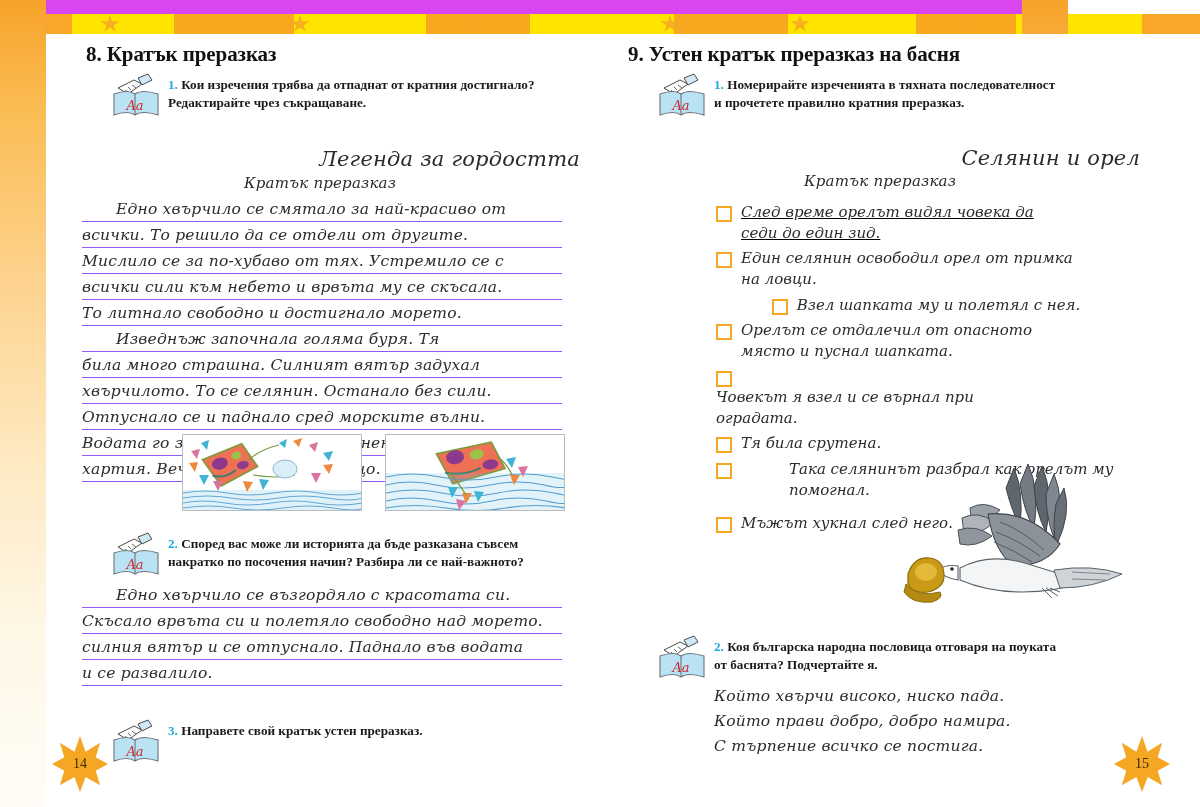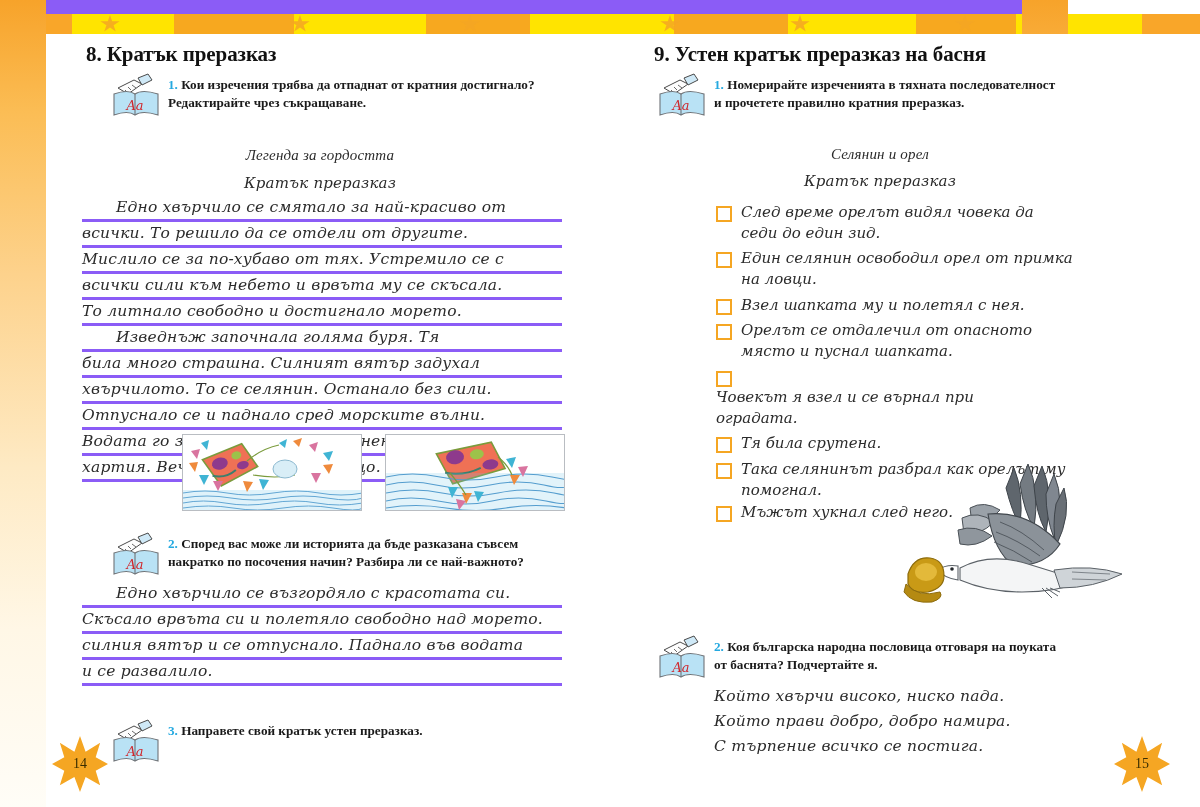--- a/index.html
+++ b/index.html
@@ -8,21 +8,21 @@
     width: 1200px;
     height: 807px;
     overflow: hidden;
     font-family: "Liberation Serif", serif;
   }
 
   #page {
     position: relative;
     width: 1068px;
     height: 807px;
-    background: #8b5cf6;
+    background: #d946ef;
   }
 
   
   .frame-left, .frame-right {
     position: absolute;
     top: 0;
     width: 46px;
     height: 807px;
     background: linear-gradient(to bottom, #f7a32a 0%, #fbbd55 14%, #fdd28c 34%, #feeac4 58%, #fff7e6 78%, #fffdf7 100%);
   }
@@ -122,33 +122,32 @@
   
   .hw {
     font-family: "DejaVu Serif", "Liberation Serif", serif;
     font-style: italic;
     font-size: 15.5px;
     color: #2b2b2b;
     white-space: nowrap;
     letter-spacing: .2px;
   }
   .hw-title {
-    font-size: 15px;
-    text-align: center;
-    font-family: Liberation Serif, serif;
+    font-size: 21px;
+    text-align: right;
   }
   .hw-sub {
     font-size: 15px;
     text-align: center;
   }
 
   .ruled-line {
     position: relative;
     height: 26px;
-    border-bottom: 3px solid #8b5cf6;
+    border-bottom: 1px solid #8b5cf6;
   }
   .ruled-line .hw {
     position: absolute;
     left: 0; bottom: 3px;
     white-space: nowrap;
   }
   .ruled-line .hw.indent { left: 34px; }
 
   .plain-line {
     position: relative;
@@ -442,21 +441,21 @@
         <div class="ex-text">
           <span class="ex-num">3.</span>
           <span>Направете свой кратък устен преразказ.</span>
         </div>
       </div>
 
     </div>
 
     <div class="page-col right">
 
-      <div class="section-title" style="position:absolute; left:8px; top:8px;margin-left:26px;">9. Устен кратък преразказ на басня</div>
+      <div class="section-title" style="position:absolute; left:8px; top:8px;">9. Устен кратък преразказ на басня</div>
 
       <div class="exercise" style="position:absolute; left:34px; top:38px; width:486px;">
         <div class="ex-icon">
           <svg class="bookicon" viewBox="0 0 56 48">
             <g stroke="#4a4a4a" stroke-width="1" fill="none">
               <path d="M10 16 L26 8 L34 12 L20 22 Z" fill="#fdfdfd"></path>
               <path d="M30 6 L40 2 L44 8 L34 13 Z" fill="#cfe9f7"></path>
               <path d="M24 13 L28 16 M20 15 L23 18 M17 18 L20 21" stroke="#6a6a6a"></path>
             </g>
             <path d="M6 22 Q20 17 27 22 Q34 17 50 22 L50 43 Q34 38 27 43 Q20 38 6 43 Z" fill="#b9e2f5" stroke="#6f7377" stroke-width="1.1"></path>
@@ -468,45 +467,45 @@
           <span class="ex-num">1.</span>
           <span>Номерирайте изреченията в тяхната последователност</span><br>
           <span>и прочетете правилно кратния преразказ.</span>
         </div>
       </div>
 
       <div class="hw hw-title" style="position:absolute; left:0; top:112px; width:520px;">Селянин и орел</div>
       <div class="hw hw-sub" style="position:absolute; left:0; top:138px; width:520px;">Кратък преразказ</div>
 
       <div style="position:absolute; left:96px; top:168px; width:420px;">
+        <div class="chk-item" style="margin-bottom:5px;text-decoration:underline;">
+          <div class="chk-box"></div>
+          <div class="chk-text">След време орелът видял човека да седи до един зид.</div>
+        </div>
         <div class="chk-item" style="margin-bottom:5px;">
           <div class="chk-box"></div>
-          <div class="chk-text">След време орелът видял човека да седи до един зид.</div>
+          <div class="chk-text">Един селянин освободил орел от примка на ловци.</div>
+        </div>
+        <div class="chk-item" style="margin-bottom:5px;justify-content:center;">
+          <div class="chk-box"></div>
+          <div class="chk-text">Взел шапката му и полетял с нея.</div>
         </div>
         <div class="chk-item" style="margin-bottom:5px;">
           <div class="chk-box"></div>
-          <div class="chk-text">Един селянин освободил орел от примка на ловци.</div>
-        </div>
-        <div class="chk-item" style="margin-bottom:5px;">
-          <div class="chk-box"></div>
-          <div class="chk-text">Взел шапката му и полетял с нея.</div>
-        </div>
-        <div class="chk-item" style="margin-bottom:5px;">
-          <div class="chk-box"></div>
           <div class="chk-text">Орелът се отдалечил от опасното място и пуснал шапката.</div>
         </div>
         <div class="chk-item" style="margin-bottom:5px;flex-direction:column;">
           <div class="chk-box"></div>
           <div class="chk-text">Човекът я взел и се върнал при оградата.</div>
         </div>
         <div class="chk-item" style="margin-bottom:5px;text-align:center;">
           <div class="chk-box"></div>
           <div class="chk-text">Тя била срутена.</div>
         </div>
-        <div class="chk-item" style="margin-bottom:2px;">
+        <div class="chk-item" style="margin-bottom:13px;gap:48px;">
           <div class="chk-box"></div>
           <div class="chk-text">Така селянинът разбрал как орелът му помогнал.</div>
         </div>
         <div class="chk-item" style="margin-bottom:5px;">
           <div class="chk-box"></div>
           <div class="chk-text">Мъжът хукнал след него.</div>
         </div>
       </div>
 
       <div style="position:absolute; left:276px; top:418px; width:238px; height:190px;">

